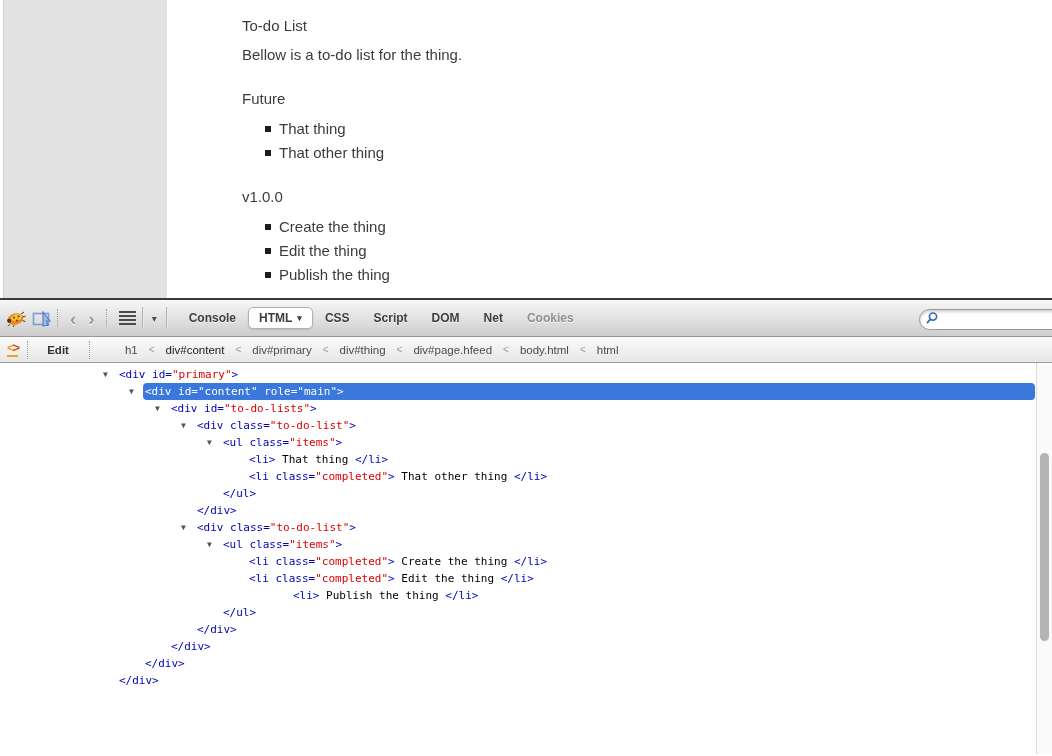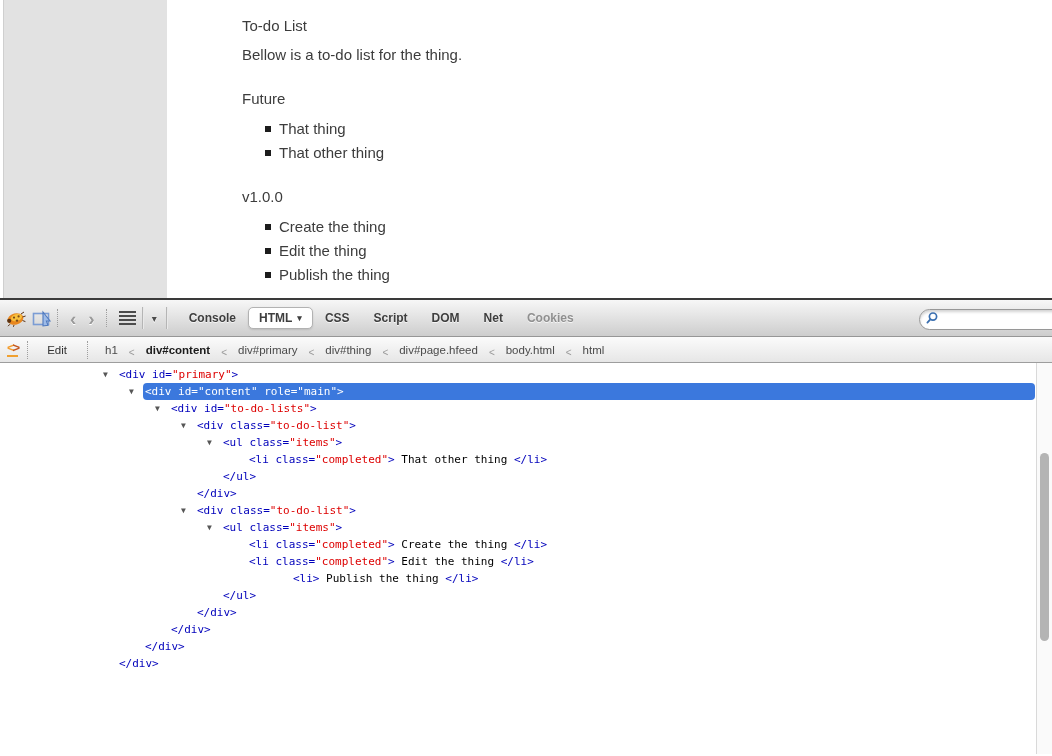--- a/index.html
+++ b/index.html
@@ -53,24 +53,24 @@
   .fb-search input{border:none;outline:none;background:transparent;flex:1;
              height:15px;font-size:11px;padding:0 4px 0 0;font-family:"Liberation Sans",sans-serif;}
   .mag-icon{flex:none;margin-left:5px;}
 
   .fb-crumbbar{height:26px;background:linear-gradient(#fbfbfb,#e6e6e6);
                border-bottom:1px solid #9d9d9d;display:flex;align-items:center;
                box-sizing:border-box;font-size:11.5px;}
   .code-icon{margin-left:7px;font-weight:bold;font-size:13px;letter-spacing:-2px;
              border-bottom:2px solid #f0a030;line-height:12px;padding-bottom:1px;}
   .code-icon .lb{color:#f49c2c;} .code-icon .rb{color:#c3561f;}
-  .edit-btn{font-weight:normal;color:#333;margin:8px 2px;padding:2px 6px;}
-  .crumb{display:flex;align-items:flex-end;margin-left:6px;}
+  .edit-btn{font-weight:bold;color:#333;margin:8px 2px;padding:2px 6px;}
+  .crumb{display:flex;align-items:center;margin-left:24px;}
   .crumb-item{color:#4a4a4a;padding:2px 2px;}
-  .crumb-item.selected{font-weight:bold;color:#1b1b1b;}
+  .crumb-item.selected{font-weight:normal;color:#1b1b1b;}
   .crumb-sep{color:#9a9a9a;font-size:10px;margin:0 9px;}
 
   
   .fb-tree{position:relative;height:391px;background:#fff;overflow:hidden;
            font-family:"DejaVu Sans Mono",monospace;font-size:11px;padding-top:3px;
            box-sizing:border-box;}
   .t-row{height:17px;display:flex;align-items:center;white-space:pre;}
   .twisty{flex:none;width:14px;font-size:8px;color:#565656;line-height:17px;}
   .twisty.hidden{visibility:hidden;}
   .rc{white-space:pre;line-height:15px;padding:1px 2px;}
@@ -218,20 +218,21 @@
           <span class="crumb-item">html</span>
         </div>
     </div>
 
     <div class="fb-tree" id="fb-tree">
       <div class="t-row" style="padding-left: 103px;"><span class="twisty">▼</span><span class="rc"><span class="t">&lt;div id=</span><span class="v">"primary"</span><span class="t">&gt;</span></span></div>
         <div class="t-row" style="padding-left: 129px;"><span class="twisty">▼</span><span class="rc selected"><span class="t">&lt;div id=</span><span class="v">"content"</span><span class="t"> role=</span><span class="v">"main"</span><span class="t">&gt;</span></span></div>
         <div class="t-row" style="padding-left: 155px;"><span class="twisty">▼</span><span class="rc"><span class="t">&lt;div id=</span><span class="v">"to-do-lists"</span><span class="t">&gt;</span></span></div>
         <div class="t-row" style="padding-left: 181px;"><span class="twisty">▼</span><span class="rc"><span class="t">&lt;div class=</span><span class="v">"to-do-list"</span><span class="t">&gt;</span></span></div>
         <div class="t-row" style="padding-left: 207px;"><span class="twisty">▼</span><span class="rc"><span class="t">&lt;ul class=</span><span class="v">"items"</span><span class="t">&gt;</span></span></div>
+        <div class="t-row" style="padding-left: 233px;"><span class="twisty hidden">▼</span><span class="rc"><span class="t">&lt;li&gt;</span><span class="x"> That thing </span><span class="t">&lt;/li&gt;</span></span></div>
         <div class="t-row" style="padding-left: 233px;"><span class="twisty hidden">▼</span><span class="rc"><span class="t">&lt;li class=</span><span class="v">"completed"</span><span class="t">&gt;</span><span class="x"> That other thing </span><span class="t">&lt;/li&gt;</span></span></div>
         <div class="t-row" style="padding-left: 207px;"><span class="twisty hidden">▼</span><span class="rc"><span class="t">&lt;/ul&gt;</span></span></div>
         <div class="t-row" style="padding-left: 181px;"><span class="twisty hidden">▼</span><span class="rc"><span class="t">&lt;/div&gt;</span></span></div>
         <div class="t-row" style="padding-left: 181px;"><span class="twisty">▼</span><span class="rc"><span class="t">&lt;div class=</span><span class="v">"to-do-list"</span><span class="t">&gt;</span></span></div>
         <div class="t-row" style="padding-left: 207px;"><span class="twisty">▼</span><span class="rc"><span class="t">&lt;ul class=</span><span class="v">"items"</span><span class="t">&gt;</span></span></div>
         <div class="t-row" style="padding-left: 233px;"><span class="twisty hidden">▼</span><span class="rc"><span class="t">&lt;li class=</span><span class="v">"completed"</span><span class="t">&gt;</span><span class="x"> Create the thing </span><span class="t">&lt;/li&gt;</span></span></div>
         <div class="t-row" style="padding-left: 233px;"><span class="twisty hidden">▼</span><span class="rc"><span class="t">&lt;li class=</span><span class="v">"completed"</span><span class="t">&gt;</span><span class="x"> Edit the thing </span><span class="t">&lt;/li&gt;</span></span></div>
         <div class="t-row" style="padding-left: 233px; margin-left: 44px;"><span class="twisty hidden">▼</span><span class="rc"><span class="t">&lt;li&gt;</span><span class="x"> Publish the thing </span><span class="t">&lt;/li&gt;</span></span></div>
         <div class="t-row" style="padding-left: 207px;"><span class="twisty hidden">▼</span><span class="rc"><span class="t">&lt;/ul&gt;</span></span></div>
         <div class="t-row" style="padding-left: 181px;"><span class="twisty hidden">▼</span><span class="rc"><span class="t">&lt;/div&gt;</span></span></div>

